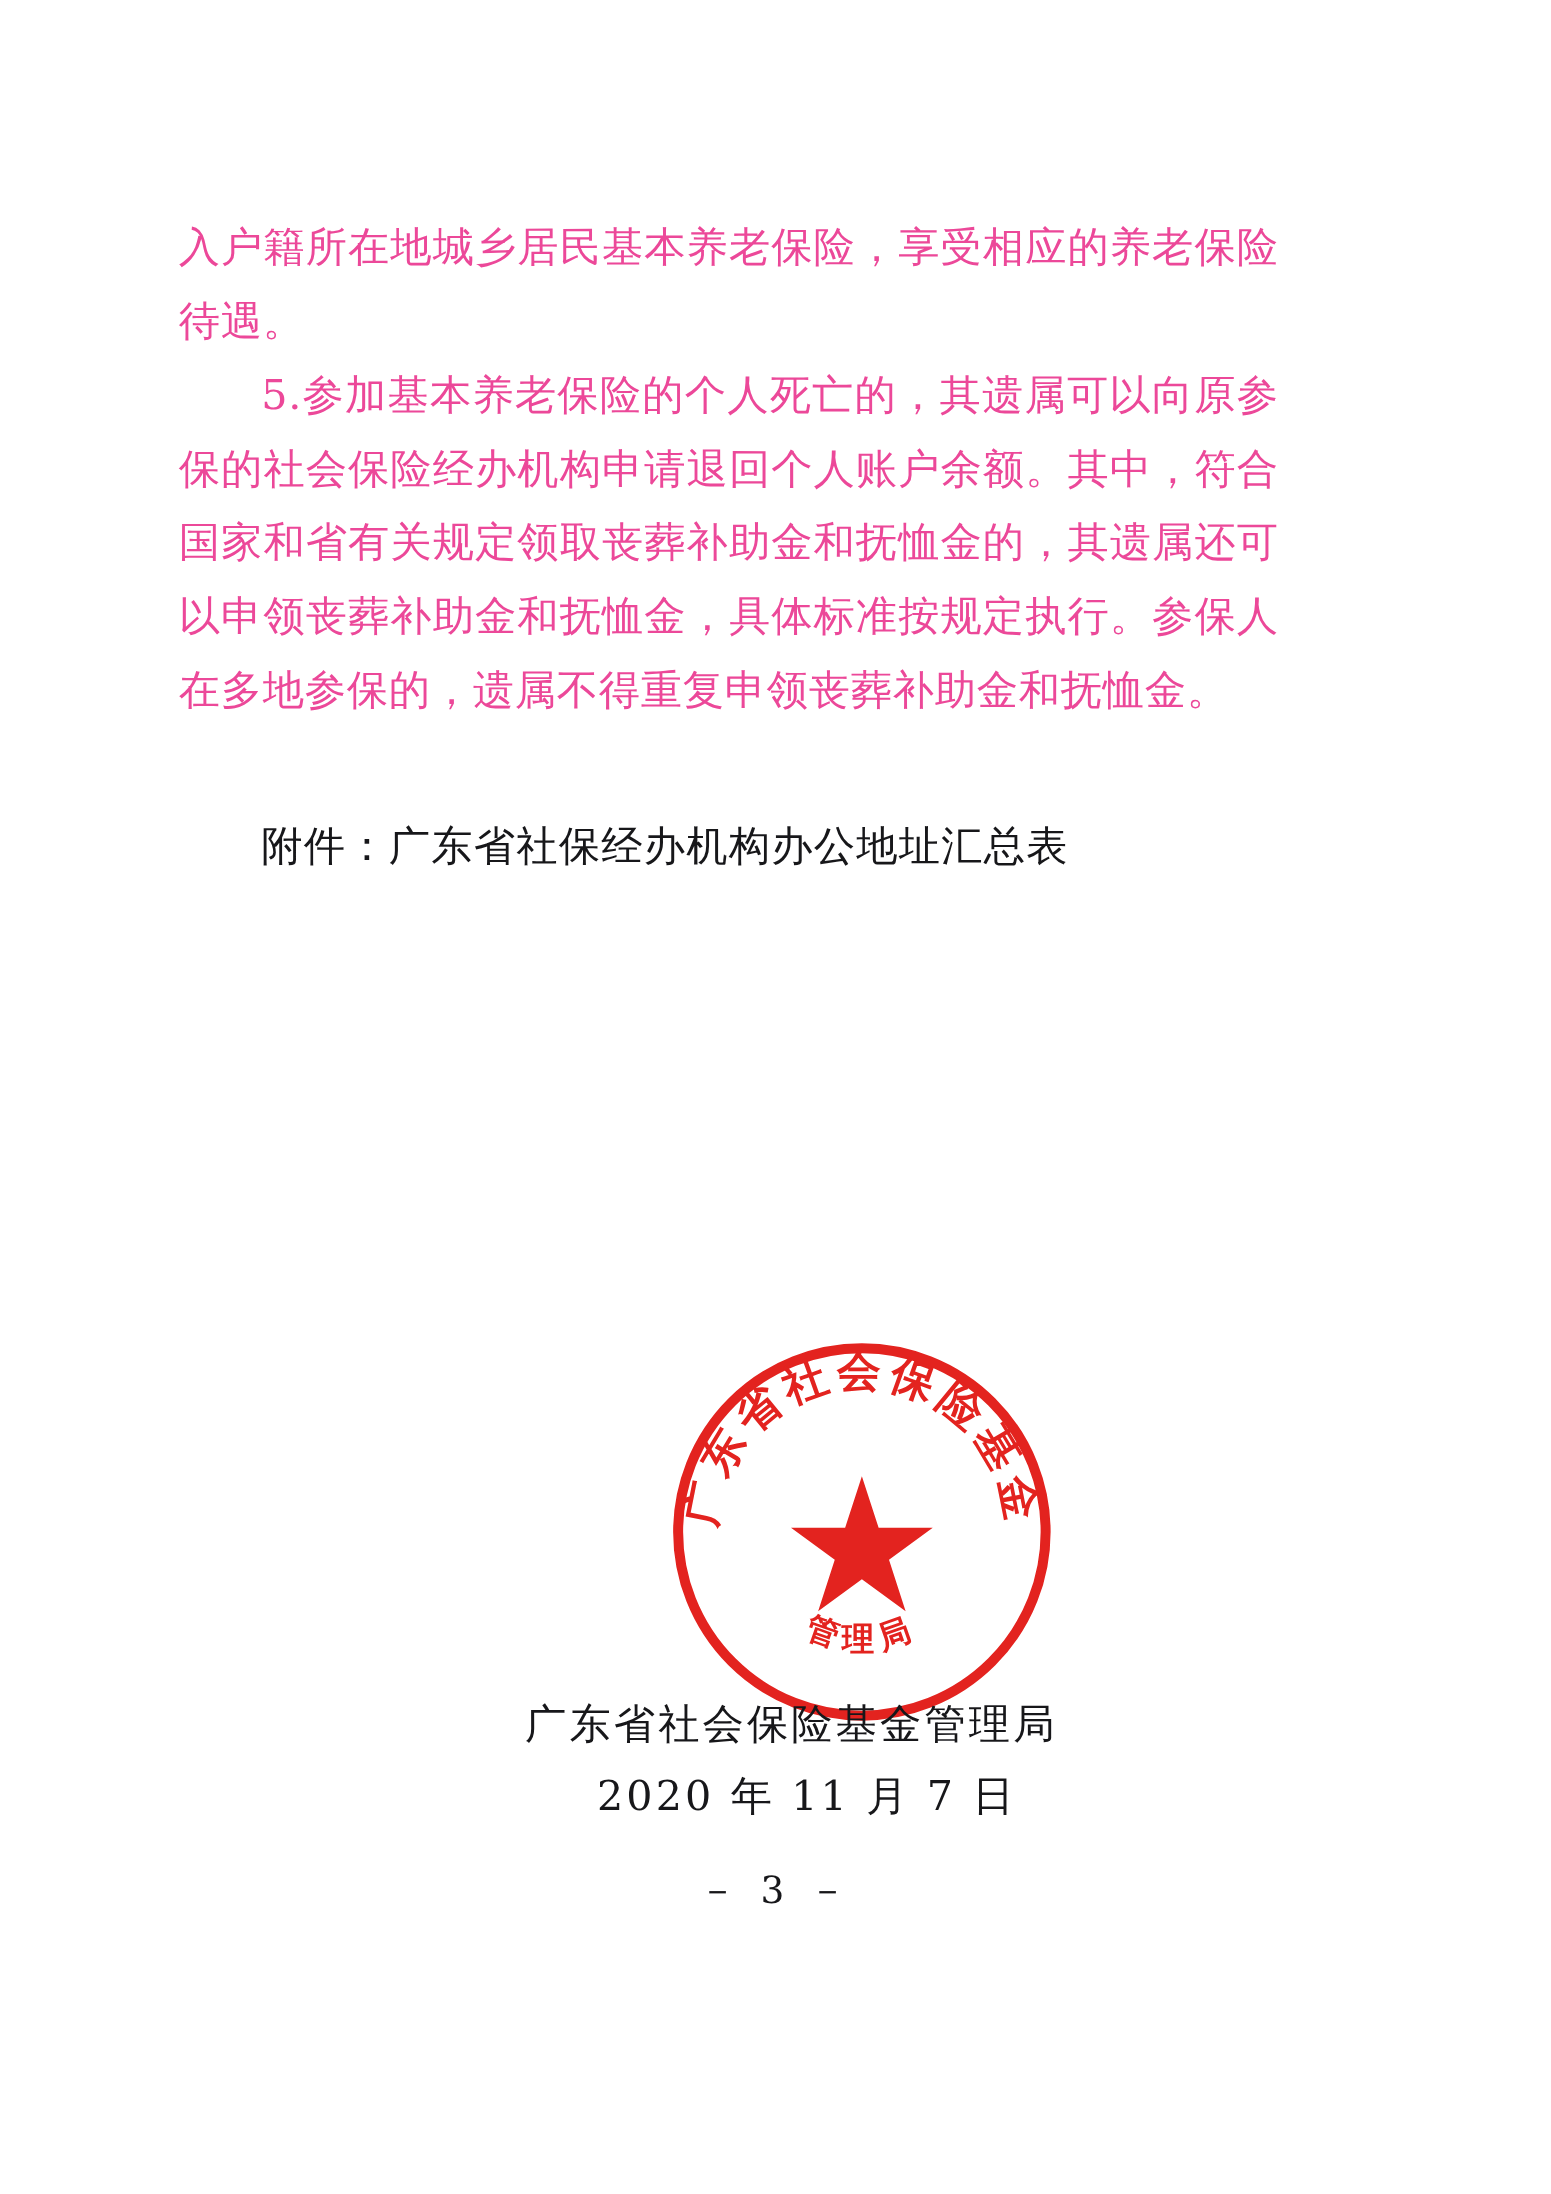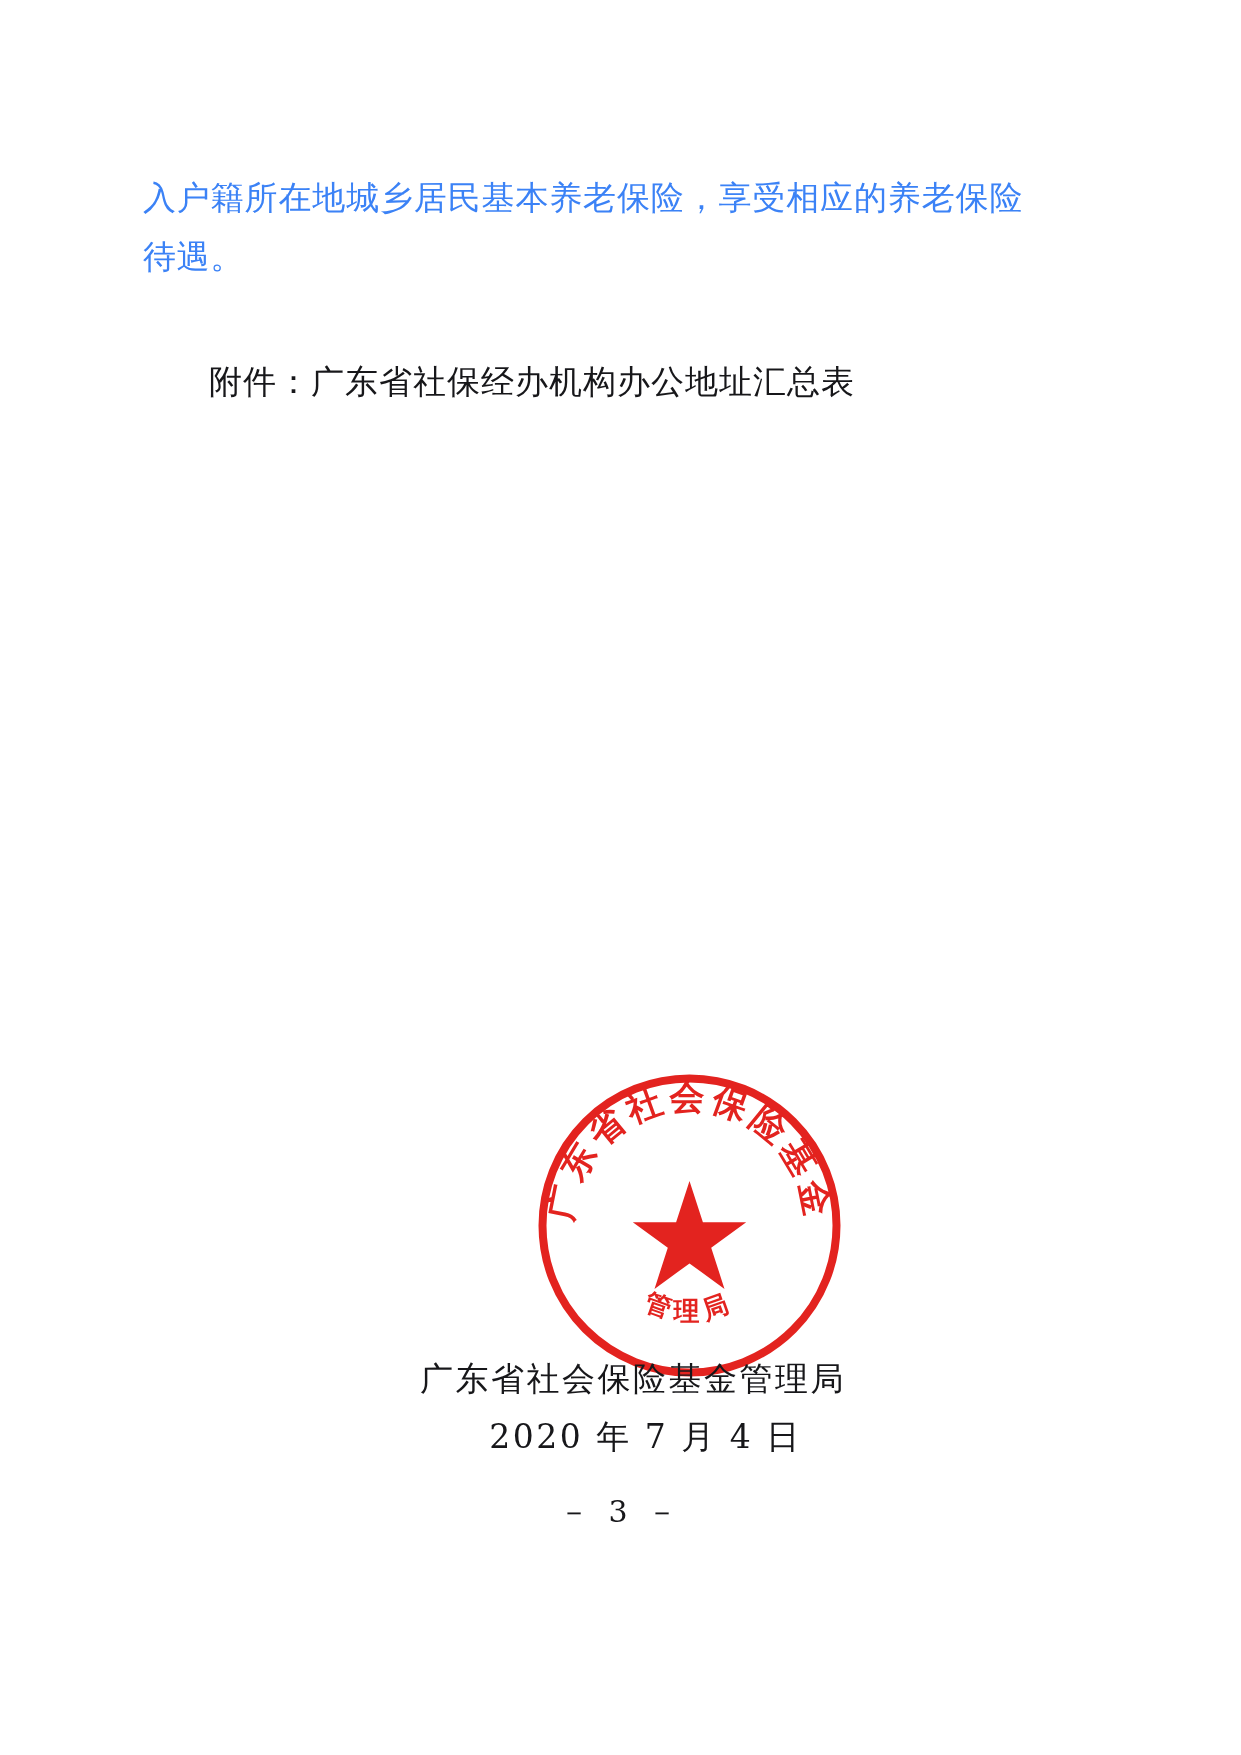--- a/index.html
+++ b/index.html
@@ -20,21 +20,21 @@
   }
   .content {
     position: absolute;
     left: 143px;
     top: 168px;
     width: 880px;
   }
   .para {
     font-size: 33px;
     line-height: 59px;
-    color: #3b82f6;
+    color: #ec4899;
     text-align: justify;
     text-justify: inter-character;
     letter-spacing: 0.6px;
     margin: 0 0 0 0;
     font-family: "DejaVu Serif", "Liberation Serif", serif;
     font-weight: 400;
   }
   .para.indent {
     text-indent: 66px;
   }
@@ -106,20 +106,21 @@
 </head>
 <body>
 
 <div class="page">
 
   <div class="content">
 
     <p class="para cont">入户籍所在地城乡居民基本养老保险，享受相应的养老保险待遇。</p>
 
 
+    <p class="para indent">5.参加基本养老保险的个人死亡的，其遗属可以向原参保的社会保险经办机构申请退回个人账户余额。其中，符合国家和省有关规定领取丧葬补助金和抚恤金的，其遗属还可以申领丧葬补助金和抚恤金，具体标准按规定执行。参保人在多地参保的，遗属不得重复申领丧葬补助金和抚恤金。</p>
 
 
     <p class="attach">附件：广东省社保经办机构办公地址汇总表</p>
 
   </div>
 
   <div class="seal">
     <svg width="305" height="305" viewBox="0 0 305 305" xmlns="http://www.w3.org/2000/svg">
       <defs>
         <path id="arcTop" d="M 36,152.5 A 116.5,116.5 0 0 1 269,152.5" fill="none"></path>
@@ -131,20 +132,20 @@
       </text>
       <text font-family="DejaVu Serif, serif" font-size="26" font-weight="bold" fill="#e3231f" letter-spacing="6">
         <textPath href="#arcBottom" startOffset="50%" text-anchor="middle">管理局</textPath>
       </text>
       <polygon points="152.5,108 165.9,149.2 209.2,149.2 174.2,174.7 187.5,215.9 152.5,190.4 117.5,215.9 130.8,174.7 95.8,149.2 139.1,149.2" fill="#e3231f"></polygon>
     </svg>
   </div>
 
   <div class="sign-block">
     <div class="sign-org">广东省社会保险基金管理局</div>
-    <div class="sign-date">2020 年  7 月  4 日</div>
+    <div class="sign-date">2020 年  11 月  7 日</div>
   </div>
 
   <div class="footer">
     <span class="page-num">－ 3 －</span>
   </div>
 
 </div>
 
 </body></html>

